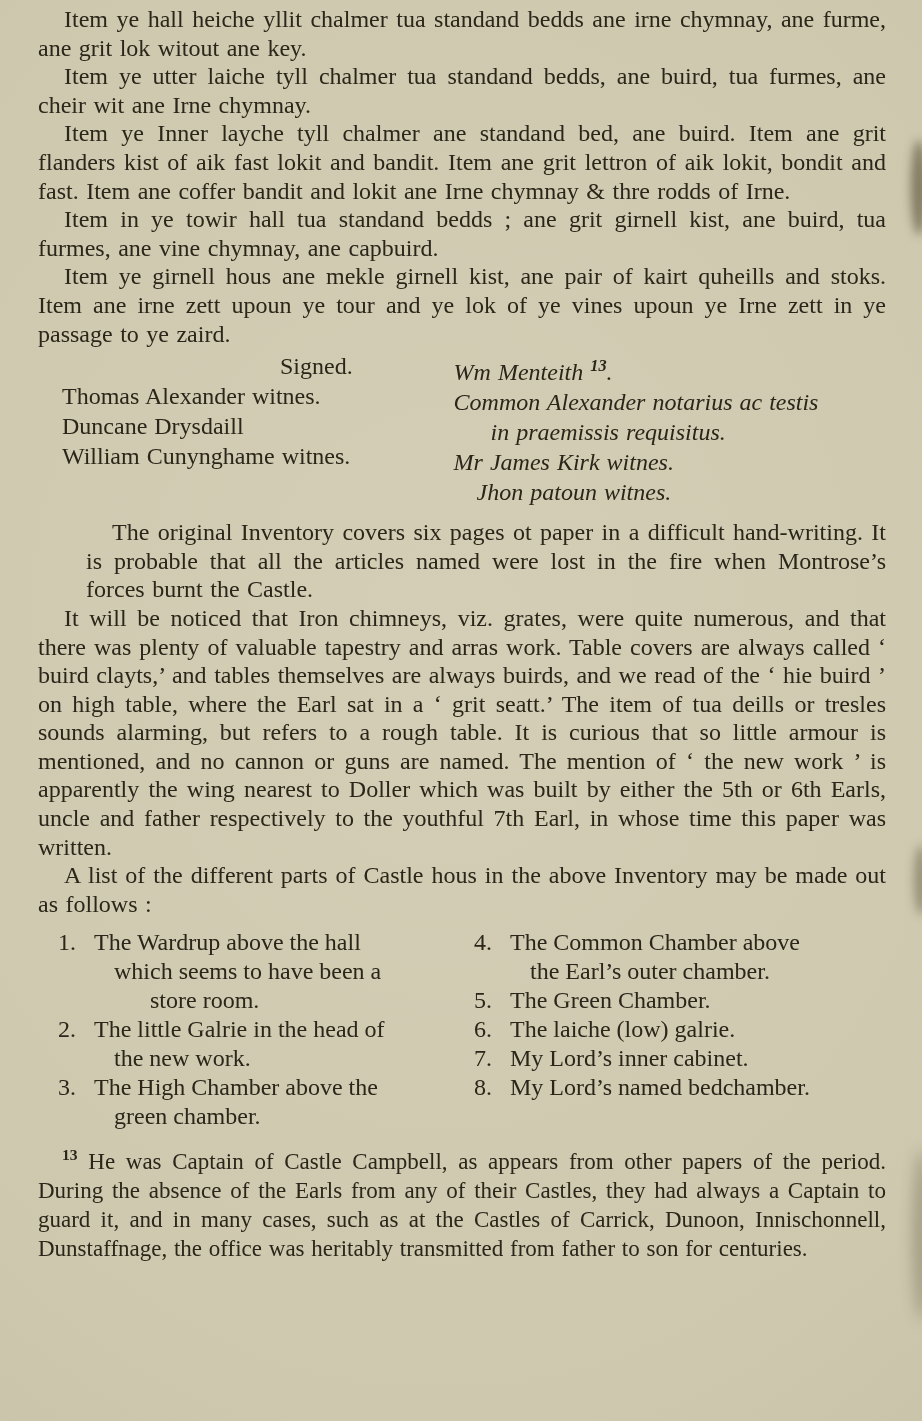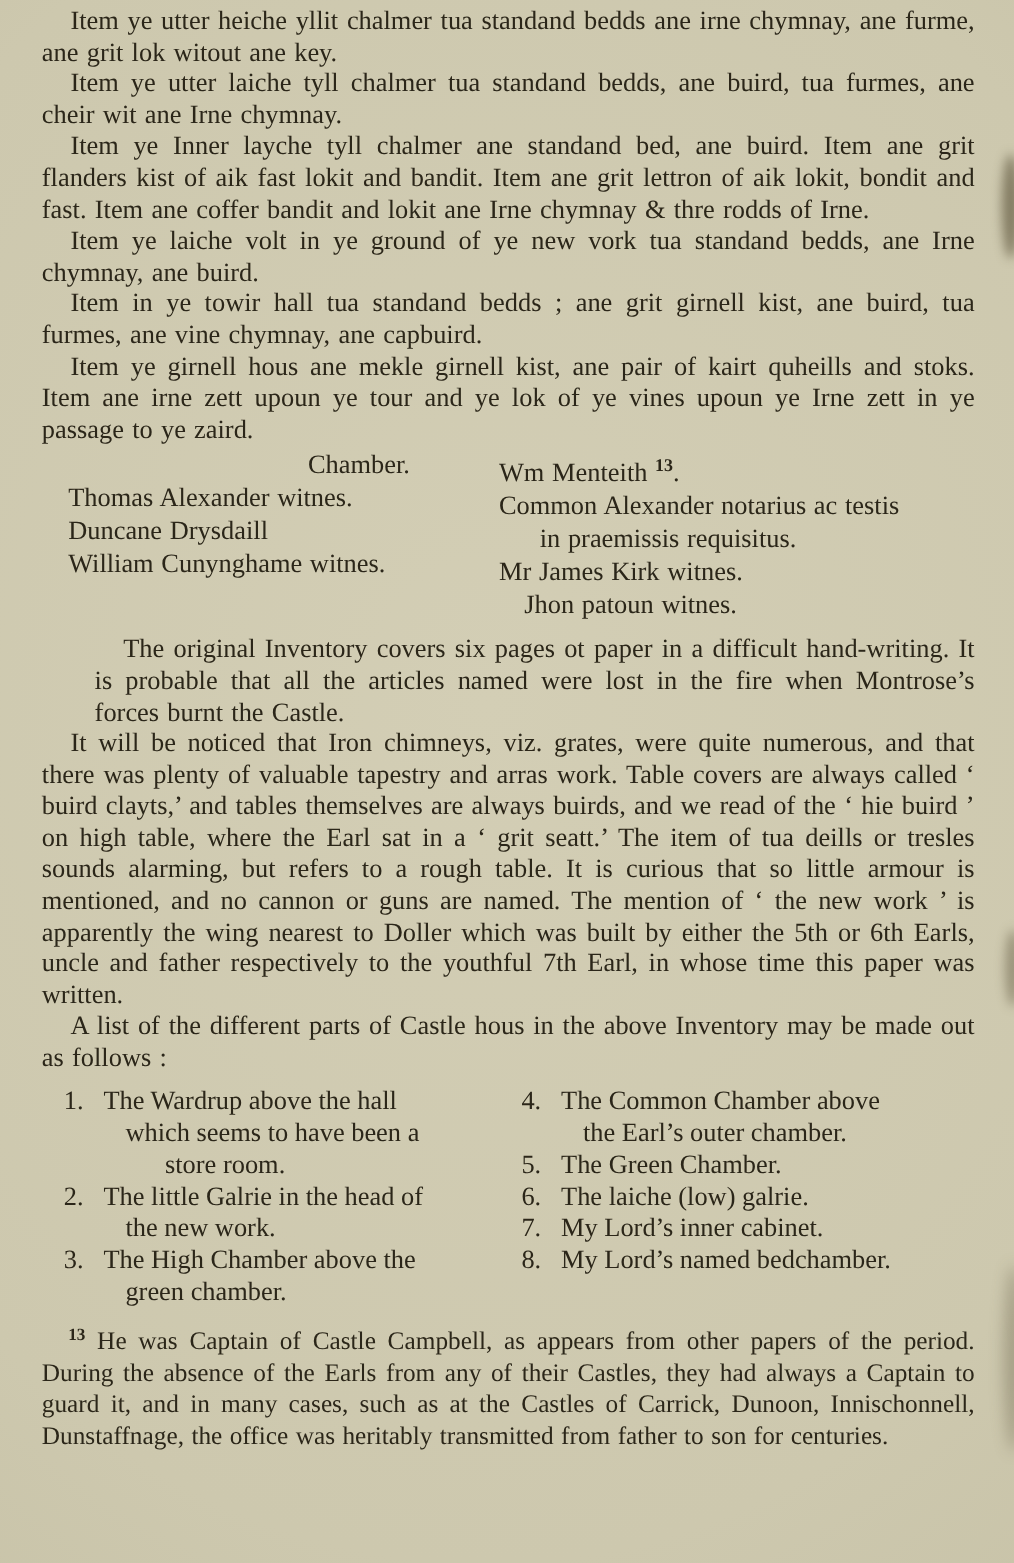--- a/index.html
+++ b/index.html
@@ -28,21 +28,21 @@
   .gap-top { margin-top: 11px; margin-left: 48px; }
 
   .sig {
     display: flex;
     font-size: 24px;
     line-height: 30px;
     margin: 3px 0 10px;
     word-spacing: 1px;
   }
   .sig-left  { width: 45%; padding-left: 24px; }
-  .sig-right { width: 55%; padding-left: 34px; }
+  .sig-right { width: 55%; padding-left: 34px; font-style: italic; }
   .sig-signed  { margin-left: 218px; }
   .sig-indent-1 { margin-left: 37px; }
   .sig-indent-2 { margin-left: 23px; }
   .fn-ref { font-weight: bold; font-size: 0.68em; }
 
   .parts-list {
     display: flex;
     font-size: 24px;
     line-height: 29px;
     margin: 10px 0 4px;
@@ -66,30 +66,29 @@
   .smudge { position: absolute; pointer-events: none; }
   .smudge-1 { right: -5px; top: 140px;  width: 16px; height: 95px;  background: rgba(70,60,35,.55); border-radius: 50%; filter: blur(5px); }
   .smudge-2 { right: -6px; top: 845px;  width: 14px; height: 70px;  background: rgba(70,60,35,.40); border-radius: 50%; filter: blur(5px); }
   .smudge-3 { right: -9px; top: 1150px; width: 18px; height: 170px; background: rgba(70,60,35,.30); border-radius: 50%; filter: blur(7px); }
 </style>
 </head>
 <body>
 
 <div class="page">
 
-  <p class="body-text">Item ye utter heiche yllit chalmer tua standand bedds ane irne chymnay, ane furme, ane grit lok witout ane key.</p>
+  <p class="body-text">Item ye hall heiche yllit chalmer tua standand bedds ane irne chymnay, ane furme, ane grit lok witout ane key.</p>
   <p class="body-text">Item ye utter laiche tyll chalmer tua standand bedds, ane buird, tua furmes, ane cheir wit ane Irne chymnay.</p>
   <p class="body-text">Item ye Inner layche tyll chalmer ane standand bed, ane buird.  Item ane grit flanders kist of aik fast lokit and bandit.  Item ane grit lettron of aik lokit, bondit and fast.  Item ane coffer bandit and lokit ane Irne chymnay &amp; thre rodds of Irne.</p>
-  <p class="body-text">Item ye laiche volt in ye ground of ye new vork tua standand bedds, ane Irne chymnay, ane buird.</p>
   <p class="body-text">Item in ye towir hall tua standand bedds ; ane grit girnell kist, ane buird, tua furmes, ane vine chymnay, ane capbuird.</p>
   <p class="body-text">Item ye girnell hous ane mekle girnell kist, ane pair of kairt quheills and stoks.  Item ane irne zett upoun ye tour and ye lok of ye vines upoun ye Irne zett in ye passage to ye zaird.</p>
 
   <div class="sig">
     <div class="sig-left">
-      <div class="sig-line sig-signed">Chamber.</div>
+      <div class="sig-line sig-signed">Signed.</div>
       <div class="sig-line">Thomas Alexander witnes.</div>
       <div class="sig-line">Duncane Drysdaill</div>
       <div class="sig-line">William Cunynghame witnes.</div>
     </div>
     <div class="sig-right">
       <div class="sig-line"><span>Wm Menteith </span><sup class="fn-ref">13</sup><span>.</span></div>
       <div class="sig-line">Common Alexander notarius ac testis</div>
       <div class="sig-line sig-indent-1">in praemissis requisitus.</div>
       <div class="sig-line">Mr James Kirk witnes.</div>
       <div class="sig-line sig-indent-2">Jhon patoun witnes.</div>

